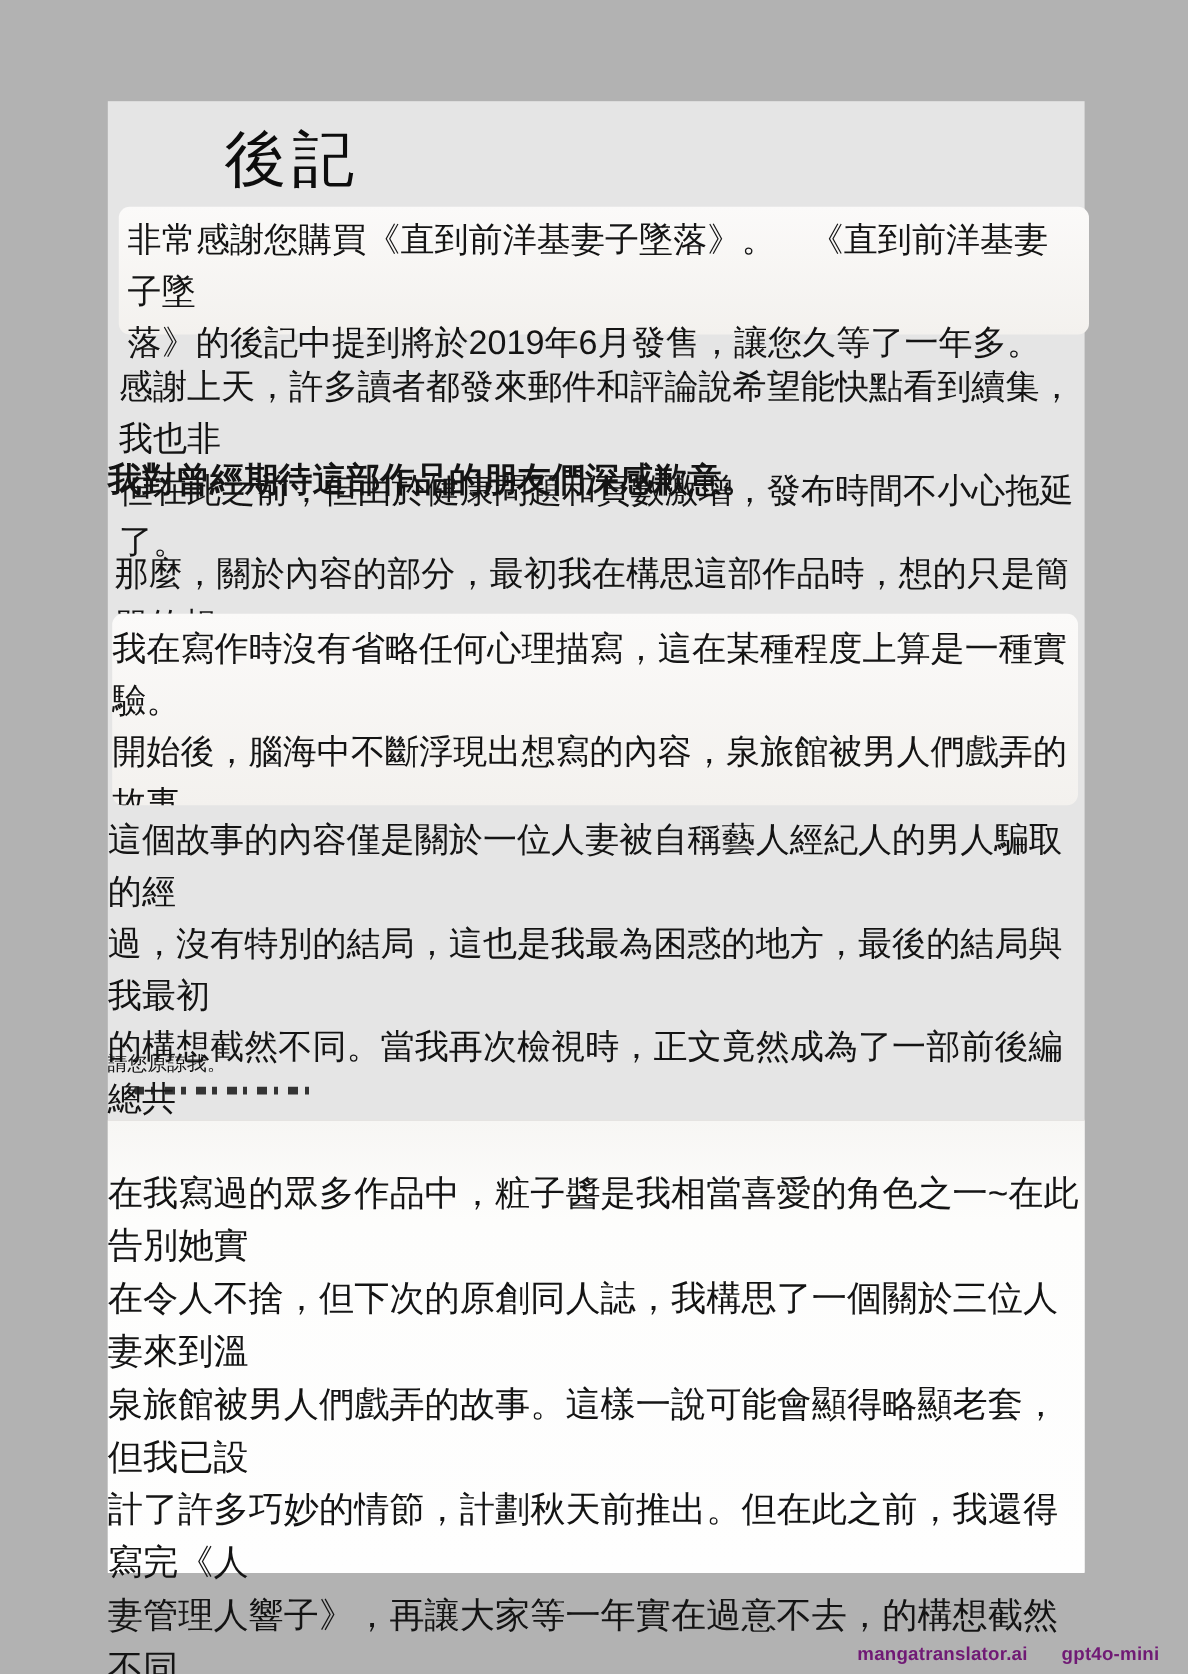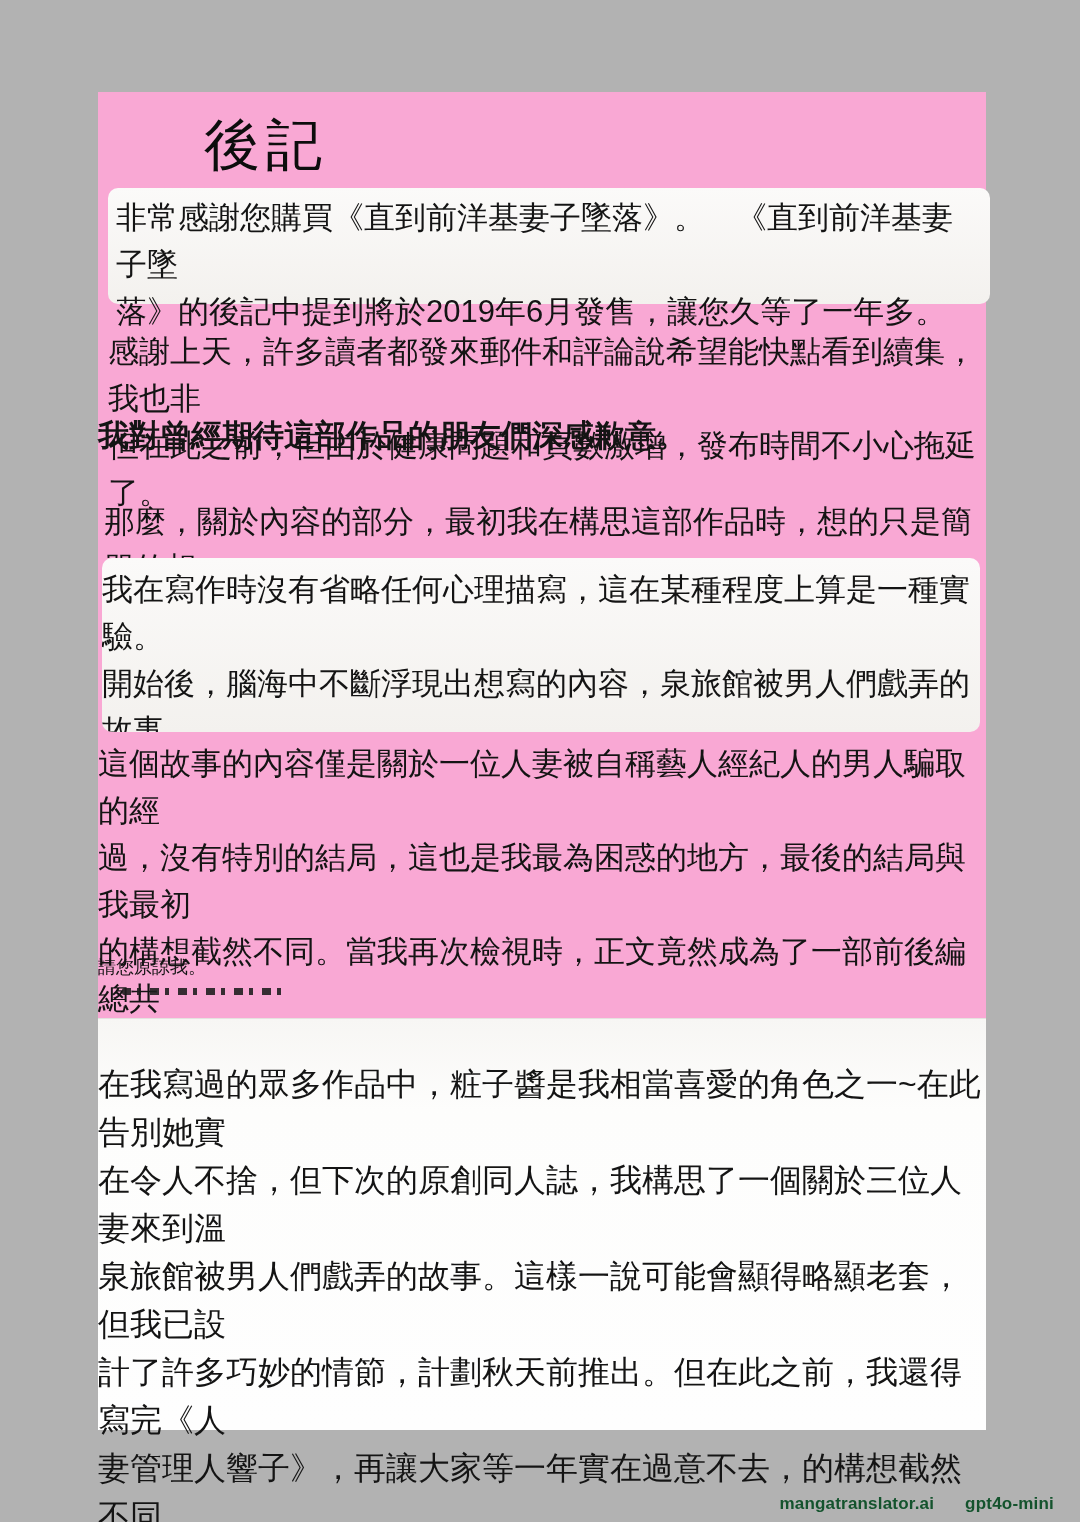--- a/index.html
+++ b/index.html
@@ -17,21 +17,21 @@
   }
   .canvas {
     position: absolute;
     left: 0; top: 0;
     width: 1080px; height: 1522px;
   }
   .page {
     position: absolute;
     left: 98px; top: 92px;
     width: 888px; height: 1337px;
-    background: #f9a8d4;
+    background: #e5e5e5;
   }
   .page-title {
     position: absolute;
     left: 106px; top: 16px;
     font-size: 56px;
     font-weight: 500;
     letter-spacing: 6px;
     color: #0d0d0d;
   }
   .para {
@@ -125,21 +125,21 @@
     font-weight: 900;
     letter-spacing: 4px;
     color: #080808;
     -webkit-text-stroke: 1.5px #080808;
   }
   .watermark {
     position: absolute;
     right: 26px; bottom: 8px;
     font-size: 17px;
     font-weight: bold;
-    color: #14532d;
+    color: #701a75;
     letter-spacing: 0.2px;
   }
   .watermark .wm-model { margin-left: 26px; }
 </style>
 </head>
 <body>
 
 <div class="canvas">
 
   <div class="page">

